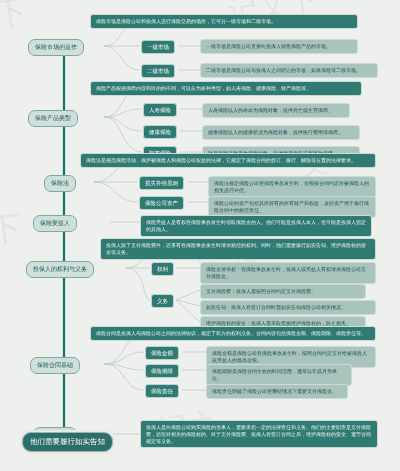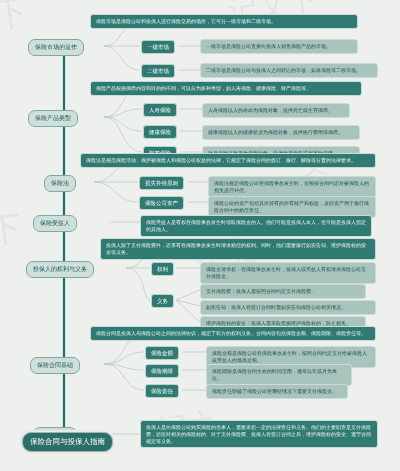--- a/index.html
+++ b/index.html
@@ -105,21 +105,21 @@
   </svg>
 
   <div class="node br" style="left:28px;top:39px;">保险市场的运作</div>
   <div class="node br" style="left:28px;top:110px;">保险产品类型</div>
   <div class="node br" style="left:44px;top:175px;">保险法</div>
   <div class="node br" style="left:33px;top:215px;">保险受益人</div>
   <div class="node br" style="left:26px;top:261px;">投保人的权利与义务</div>
   <div class="node br" style="left:30px;top:357px;">保险合同基础</div>
   <div class="node br" style="left:33px;top:427px;">投保人职责</div>
 
-  <div class="node root" style="left:22px;top:432px;">保险合同与投保人指南</div>
+  <div class="node root" style="left:22px;top:432px;">他们需要履行如实告知</div>
 
   <div class="node det-dark wrap" style="left:90px;top:14px;width:268px;">保险市场是保险公司和投保人进行保险交易的场所，它可分一级市场和二级市场。</div>
   <div class="node sub" style="left:141px;top:40px;">一级市场</div>
   <div class="node det-light wrap" style="left:200px;top:39px;width:158px;">一级市场是保险公司直接向投保人销售保险产品的市场。</div>
   <div class="node sub" style="left:141px;top:64px;">二级市场</div>
   <div class="node det-light wrap" style="left:200px;top:63px;width:178px;">二级市场是保险公司与投保人之间转让的市场，如再保险等二级市场。</div>
 
   <div class="node det-dark wrap" style="left:90px;top:81px;width:272px;">保险产品根据保障内容和目的的不同，可以分为多种类型，如人寿保险、健康保险、财产保险等。</div>
   <div class="node sub" style="left:143px;top:103px;">人寿保险</div>
   <div class="node det-light wrap" style="left:202px;top:103px;width:148px;">人寿保险以人的寿命为保险对象，提供死亡或生存保障。</div>

